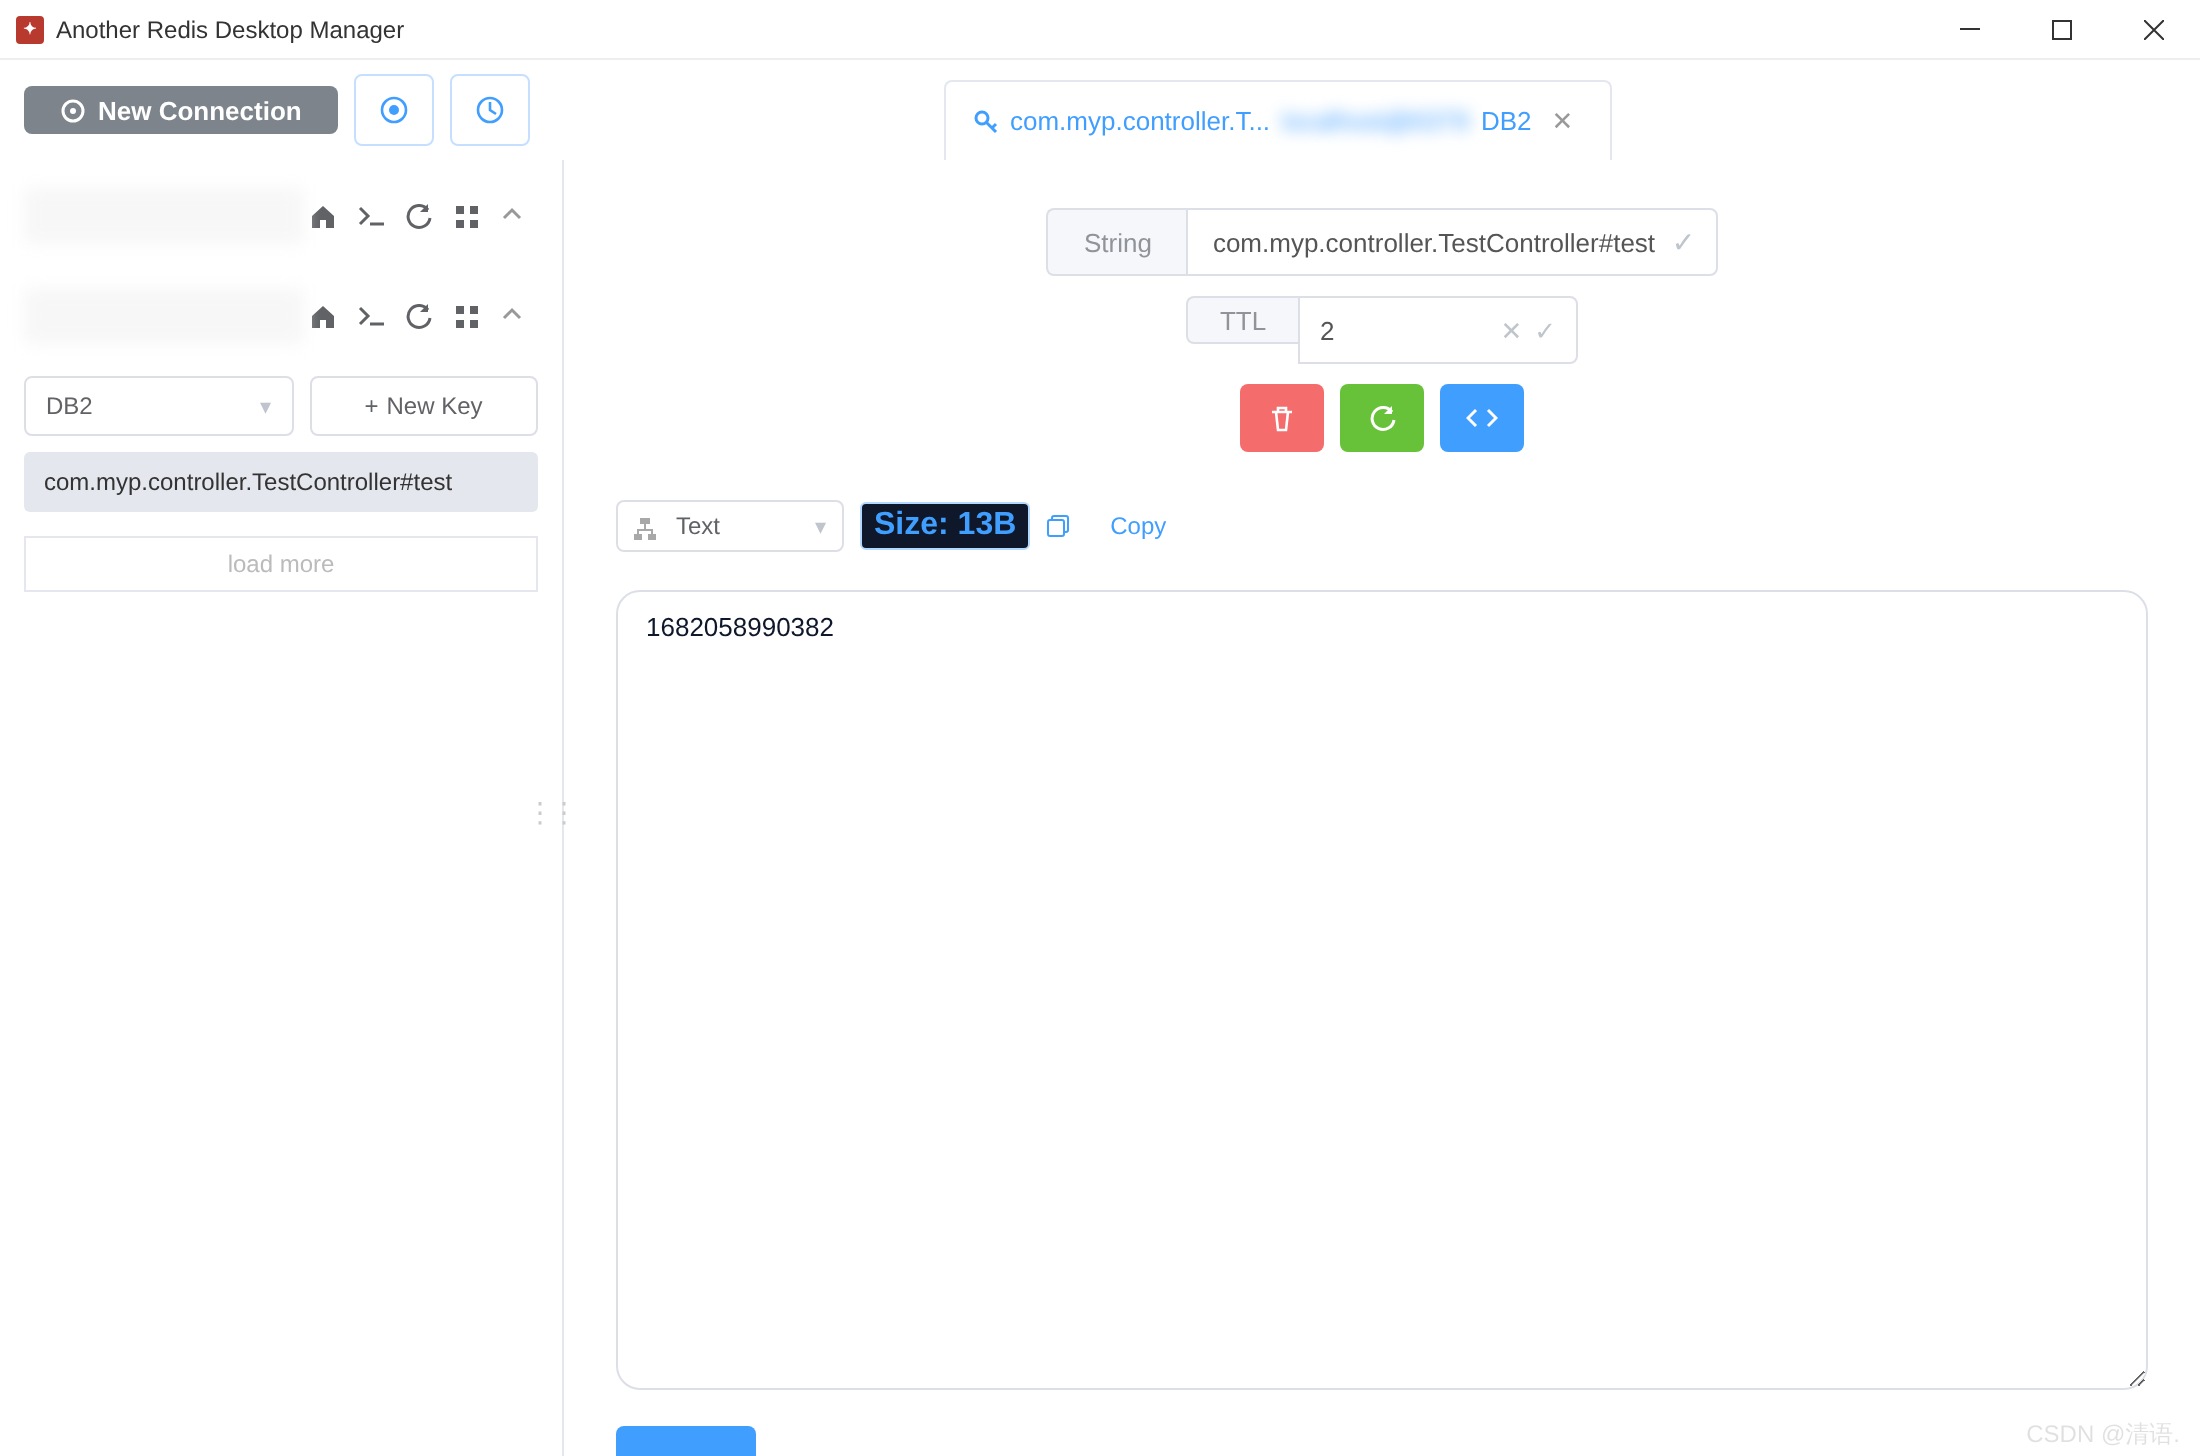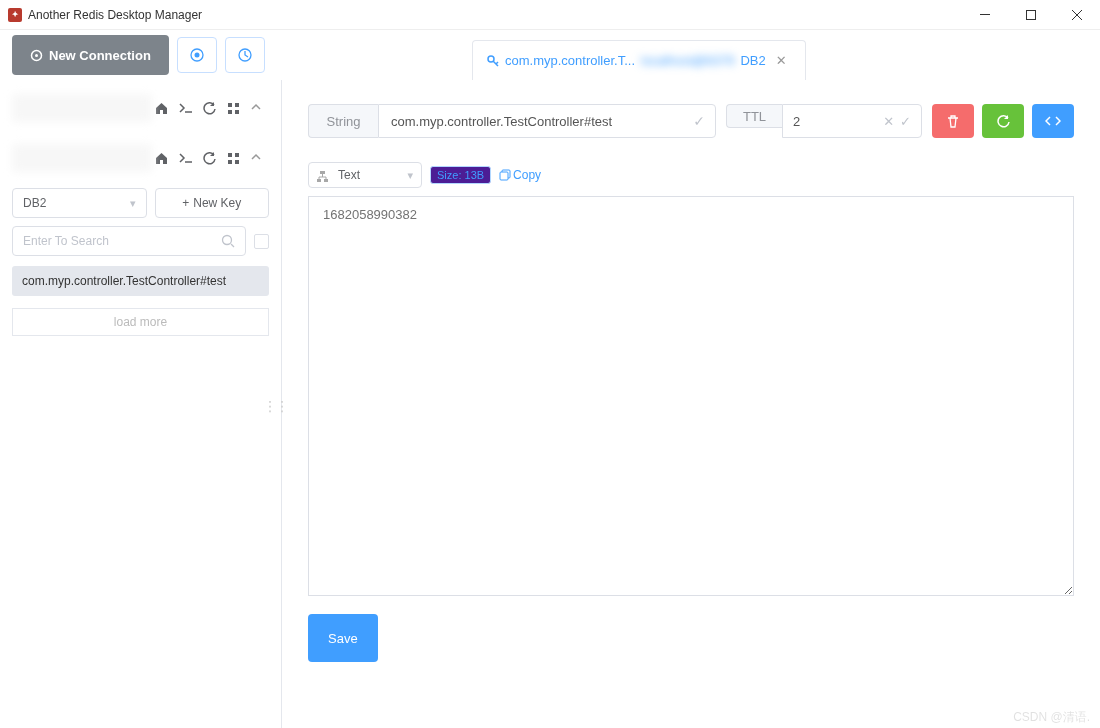--- a/index.html
+++ b/index.html
@@ -5,21 +5,21 @@
   * { box-sizing: border-box; margin: 0; padding: 0; font-family: "Microsoft YaHei", "Segoe UI", Arial, sans-serif; }
   body { background: #fff; width: 1100px; height: 728px; overflow: hidden; position: relative; }
   
   .titlebar { height: 30px; display: flex; align-items: center; justify-content: space-between; padding: 0 0 0 8px; border-bottom: 1px solid #eee; }
   .titlebar-left { display: flex; align-items: center; gap: 6px; font-size: 12px; color: #333; }
   .app-icon { width: 14px; height: 14px; background: #b83a2e; border-radius: 2px; display: inline-flex; align-items: center; justify-content: center; color: white; font-size: 8px; font-weight: bold; }
   .win-controls { display: flex; }
   .win-btn { width: 46px; height: 30px; display: flex; align-items: center; justify-content: center; color: #333; font-size: 13px; cursor: pointer; }
   
   .toolbar-top { height: 50px; display: flex; align-items: center; padding: 8px 12px; gap: 8px; }
-  .btn-new-conn { background: #7d848b; color: #fff; border: none; border-radius: 4px; height: 40px; padding: 0 18px; font-size: 13px; display: flex; align-items: center; gap: 6px; cursor: pointer; font-weight: 600; }
+  .btn-new-conn { background: #7d848b; color: #fff; border: none; border-radius: 4px; height: 24px; padding: 0 18px; font-size: 13px; display: flex; align-items: center; gap: 6px; cursor: pointer; font-weight: 600; }
   .btn-square { width: 40px; height: 36px; border: 1px solid #c7dfff; border-radius: 4px; display: flex; align-items: center; justify-content: center; color: #409eff; background: #fff; cursor: pointer; }
   
   .tabs-area { position: absolute; left: 472px; top: 40px; height: 40px; display: flex; align-items: flex-end; }
   .tab { height: 40px; padding: 0 18px 0 14px; border: 1px solid #e4e7ed; border-bottom: none; display: flex; align-items: center; gap: 6px; font-size: 13px; color: #409eff; background: #fff; border-radius: 4px 4px 0 0; cursor: pointer; }
   .tab .key-icon { color: #409eff; font-size: 12px; }
   .blurred { filter: blur(4px); color: #409eff; white-space: nowrap; }
   .tab-close { color: #999; font-size: 13px; cursor: pointer; margin-left: 4px; }
   
   .body-split { display: flex; height: calc(728px - 80px); }
   .sidebar { width: 282px; border-right: 1px solid #e4e7ed; padding: 8px 12px; position: relative; }
@@ -36,42 +36,42 @@
   .search-row { display: flex; gap: 8px; margin-bottom: 10px; }
   .search-input { flex: 1; border: 1px solid #dcdfe6; border-radius: 4px; height: 30px; padding: 0 10px; font-size: 12px; color: #999; display: flex; align-items: center; justify-content: space-between; }
   .checkbox { width: 15px; height: 15px; border: 1px solid #dcdfe6; border-radius: 2px; align-self: center; cursor: pointer; }
   
   .key-item { background: #e4e7ed; border-radius: 3px; padding: 8px 10px; font-size: 12px; color: #333; margin-bottom: 12px; cursor: pointer; white-space: nowrap; overflow: hidden; }
   .load-more { border: 1px solid #e4e7ed; border-radius: 0; height: 28px; display: flex; align-items: center; justify-content: center; font-size: 12px; color: #bbb; cursor: pointer; }
   
   .resize-handle { position: absolute; right: -6px; top: 50%; transform: translateY(-6px); color: #ccc; font-size: 14px; letter-spacing: -2px; }
   
   .main { flex: 1; padding: 24px 26px; position: relative; }
-  .row1 { display: flex; gap: 10px; align-items: center; }
+  .row1 { display: flex; gap: 10px; align-items: center; flex-direction: column; }
   .type-select { width: 70px; height: 34px; border: 1px solid #dcdfe6; border-right: none; border-radius: 4px 0 0 4px; background: #f5f7fa; display: flex; align-items: center; justify-content: center; font-size: 13px; color: #909399; }
   .key-input { flex: 1; height: 34px; border: 1px solid #dcdfe6; border-radius: 0 4px 4px 0; padding: 0 30px 0 12px; font-size: 13px; color: #555; display: flex; align-items: center; position: relative; }
   .check-in { position: absolute; right: 10px; top: 50%; transform: translateY(-50%); color: #c0c4cc; font-size: 14px; cursor: pointer; }
   .ttl-label { width: 56px; height: 24px; border: 1px solid #dcdfe6; border-right: none; border-radius: 4px 0 0 4px; background: #f5f7fa; display: flex; align-items: center; justify-content: center; font-size: 13px; color: #909399; }
   .ttl-input { width: 140px; height: 34px; border: 1px solid #dcdfe6; border-radius: 0 4px 4px 0; padding: 0 10px; font-size: 13px; color: #555; display: flex; align-items: center; position: relative; }
   .ttl-actions { position: absolute; right: 10px; display: flex; gap: 6px; color: #c0c4cc; font-size: 13px; }
   .ttl-actions span { cursor: pointer; }
   
   .action-btns { display: flex; gap: 8px; }
   .btn-act { width: 42px; height: 34px; border: none; border-radius: 4px; display: flex; align-items: center; justify-content: center; color: white; cursor: pointer; font-size: 14px; }
   .btn-red { background: #f56c6c; }
   .btn-green { background: #67c23a; }
   .btn-blue { background: #409eff; }
   
   .row2 { display: flex; gap: 8px; align-items: center; margin-top: 24px; }
   .format-select { width: 114px; height: 26px; border: 1px solid #dcdfe6; border-radius: 4px; padding: 0 8px; display: flex; align-items: center; justify-content: space-between; font-size: 12px; color: #606266; cursor: pointer; }
   .format-select .tree-icon { color: #a8a8a8; font-size: 11px; margin-right: 4px; }
-  .size-badge { border: 1px solid #b3d8ff; background: #4c1d95; color: #409eff; border-radius: 3px; padding: 2px 6px; font-size: 11px; }
-  .copy-link { color: #409eff; font-size: 12px; cursor: pointer; display: flex; align-items: center; gap: 2px; }
-  
-  .value-box { margin-top: 8px; border: 1px solid #dcdfe6; border-radius: 0; height: 400px; padding: 10px 14px; font-size: 13px; color: #737373; font-family: inherit; resize: both; overflow: auto; }
+  .size-badge { border: 1px solid #b3d8ff; background: #0f172a; color: #409eff; border-radius: 3px; padding: 2px 6px; font-size: 16px; font-weight: bold; }
+  .copy-link { color: #409eff; font-size: 12px; cursor: pointer; display: flex; align-items: center; gap: 20px; }
+  
+  .value-box { margin-top: 19px; border: 1px solid #dcdfe6; border-radius: 12px; height: 400px; padding: 10px 14px; font-size: 13px; color: #0f172a; font-family: inherit; resize: both; overflow: auto; }
   
   .save-btn { margin-top: 18px; background: #409eff; color: white; border: none; border-radius: 4px; height: 48px; padding: 0 20px; font-size: 13px; cursor: pointer; }
   
   .watermark { position: absolute; bottom: 2px; right: 10px; font-size: 12px; color: rgba(0,0,0,0.12); }
   
   svg { display: block; }
 </style>
 </head>
 <body>
 
@@ -211,32 +211,20 @@
       <div class="db-select">
         <span>DB2</span>
         <span class="chev-down">▾</span>
       </div>
       <div class="btn-newkey">
         <span>+</span>
         <span>New Key</span>
       </div>
     </div>
 
-    <div class="search-row">
-      <div class="search-input">
-        <span style="color:#c0c4cc;">Enter To Search</span>
-        <span style="color:#c0c4cc;">
-          <svg width="14" height="14">
-              <circle cx="6" cy="6" r="4.5" fill="none" stroke="currentColor" stroke-width="1.3"></circle>
-              <path d="M10 10L13 13" stroke="currentColor" stroke-width="1.3"></path>
-            </svg>
-        </span>
-      </div>
-      <span class="checkbox"></span>
-    </div>
 
     <div class="key-item">
       <span>com.myp.controller.TestController#test</span>
     </div>
 
     <div class="load-more">
       <span>load more</span>
     </div>
 
     <div class="resize-handle">⋮⋮</div>

